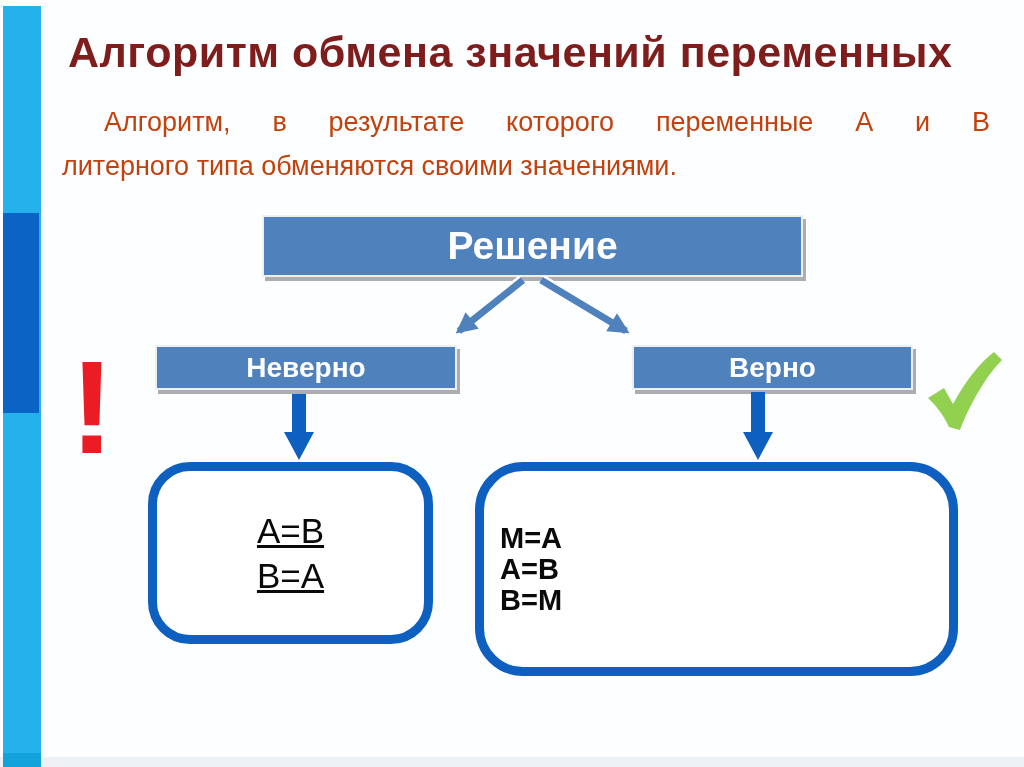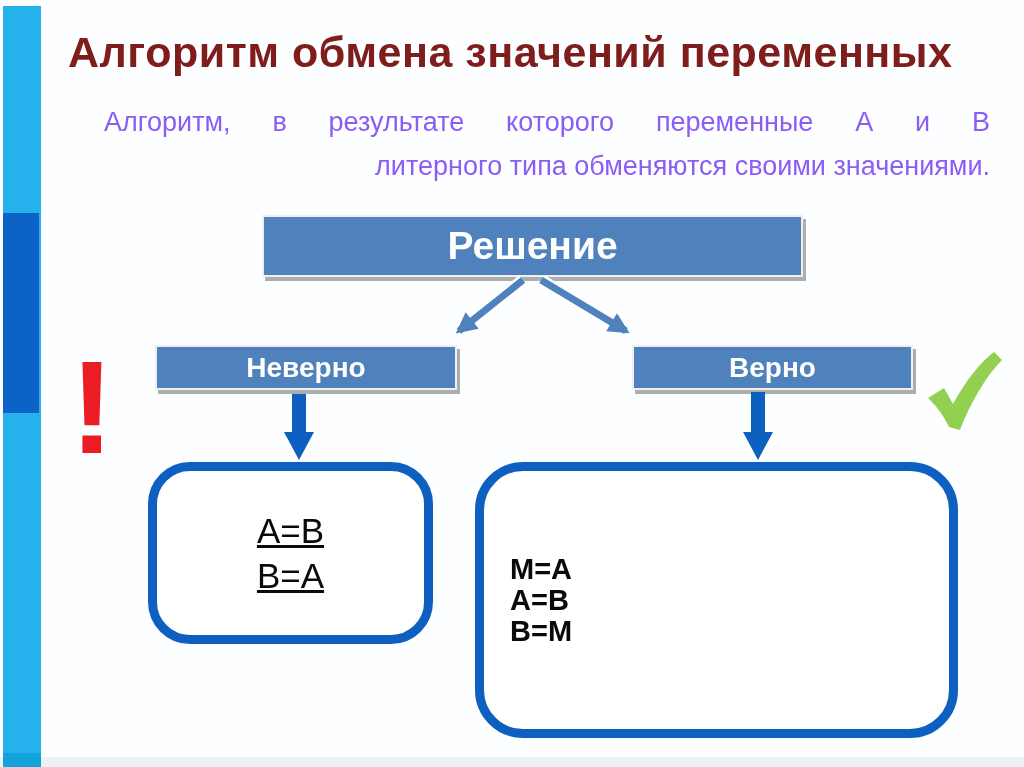--- a/index.html
+++ b/index.html
@@ -9,23 +9,23 @@
   }
   .bottom-strip{position:absolute;left:0;bottom:0;width:1024px;height:10px;background:#ECF1F5;}
   .sidebar{position:absolute;left:3px;top:6px;width:38px;height:749px;background:#25B2EC;}
   .sidebar-dark{position:absolute;left:3px;top:213px;width:36px;height:200px;background:#0B63C6;}
   .sidebar-foot{position:absolute;left:3px;top:753px;width:38px;height:14px;background:#13A3DB;}
 
   .title{
     position:absolute;left:68px;top:28px;width:926px;
     font-size:43px;font-weight:bold;color:#7f1d1d;letter-spacing:.5px;white-space:nowrap;
   }
-  .para{position:absolute;left:62px;top:100px;width:928px;font-size:27px;color:#8b5cf6;line-height:44px;}
+  .para{position:absolute;left:62px;top:100px;width:928px;font-size:27px;color:#c2410c;line-height:44px;}
   .para .l1{text-align:justify;text-align-last:justify;text-indent:42px;}
-  .para .l2{text-align:right;}
+  .para .l2{text-align:left;}
 
   .bluebox{
     position:absolute;box-sizing:border-box;background:#4F81BD;
     border:2px solid #EFEFEF;box-shadow:3px 4px 0 #ADADAD;
     color:#ffffff;font-weight:bold;display:flex;align-items:center;justify-content:center;
   }
   .box-solution{left:262px;top:215px;width:541px;height:62px;font-size:39px;}
   .box-wrong{left:155px;top:345px;width:302px;height:45px;font-size:28px;}
   .box-right{left:632px;top:345px;width:281px;height:45px;font-size:28px;}
 
@@ -36,22 +36,22 @@
 
   .panel{
     position:absolute;box-sizing:border-box;background:#ffffff;
     border:9px solid #0E60C0;color:#0a0a0a;display:flex;flex-direction:column;justify-content:center;
   }
   .panel-wrong{
     left:148px;top:462px;width:285px;height:182px;border-radius:42px;
     align-items:center;font-size:35px;line-height:45px;text-decoration:underline;
   }
   .panel-right{
-    left:475px;top:462px;width:483px;height:276px;border-radius:48px;
-    align-items:flex-start;padding-left:26px;font-size:29px;font-weight:bold;line-height:31px;
+    left:475px;top:462px;width:483px;height:214px;border-radius:48px;
+    align-items:flex-start;padding-left:16px;font-size:29px;font-weight:bold;line-height:31px;
   }
   .exclaim{
     position:absolute;left:70px;top:342px;font-size:132px;font-weight:bold;
     color:#EC1C24;line-height:1;
   }
   .check{position:absolute;left:922px;top:348px;width:82px;height:86px;}
 </style>
 </head>
 <body>
 

